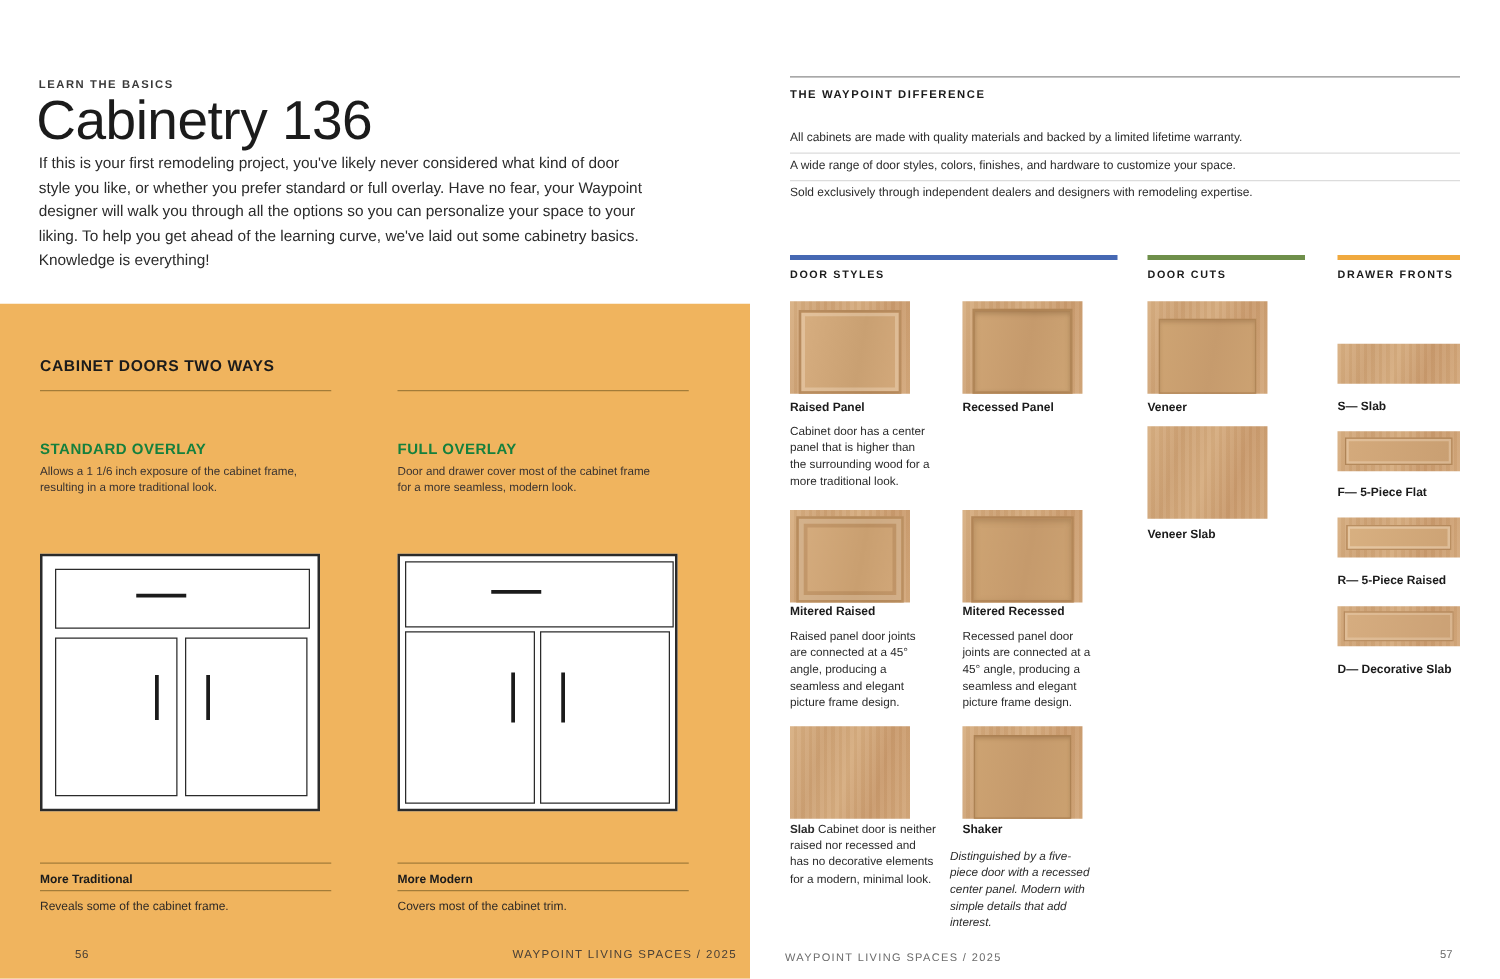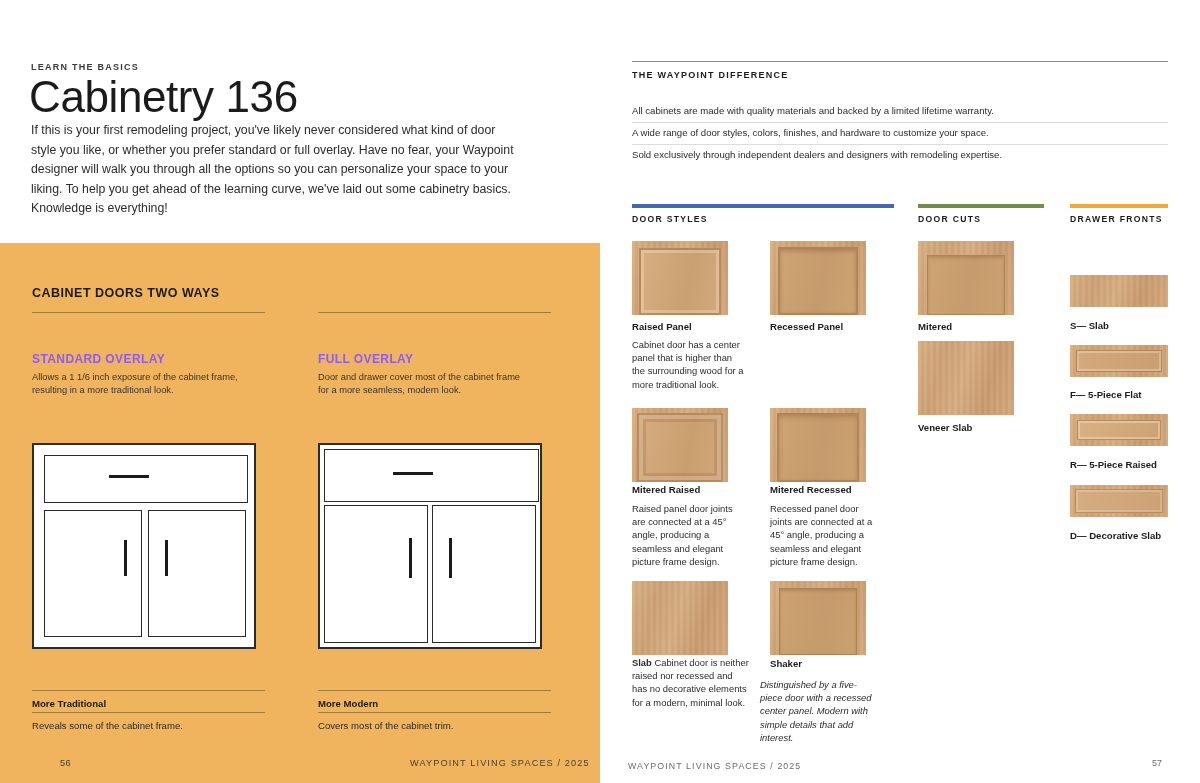--- a/index.html
+++ b/index.html
@@ -22,21 +22,21 @@
     letter-spacing:-0.4px;color:#1b1b1b;line-height:1.1;}
   .l-intro{position:absolute;left:31px;top:121px;width:492px;font-size:12.3px;
     line-height:19.6px;color:#2b2b2b;}
 
   .l-sec-title{position:absolute;left:32px;top:286px;font-size:12.5px;font-weight:700;
     letter-spacing:0.5px;color:#1b1b1b;}
 
   .rule-thin{position:absolute;height:1px;background:#8a6a2e;opacity:.75;}
 
   .col{position:absolute;}
-  .col-head{font-size:12px;font-weight:700;letter-spacing:.4px;color:#8b5cf6;}
+  .col-head{font-size:12px;font-weight:700;letter-spacing:.4px;color:#15803d;}
   .col-sub{margin-top:5px;font-size:9.3px;line-height:13px;color:#3a3330;width:215px;}
 
   
   .cab{position:absolute;background:#fff;border:2px solid #2b2b2b;box-sizing:border-box;}
   .drawer{position:absolute;background:#fff;border:1.6px solid #2b2b2b;box-sizing:border-box;}
   .doorL,.doorR{position:absolute;background:#fff;border:1.6px solid #2b2b2b;box-sizing:border-box;}
   .pull-h{position:absolute;height:3px;background:#1b1b1b;}
   .pull-v{position:absolute;width:3px;background:#1b1b1b;}
 
   .foot-label{position:absolute;font-size:9.6px;font-weight:700;color:#1b1b1b;}
@@ -205,21 +205,21 @@
     </div>
     <div class="card-title" style="left:170px;top:658px;">Shaker</div>
     <div class="card-body" style="left:160px;top:678px;width:118px;font-style:italic;">Distinguished by a five-piece door with a recessed center panel. Modern with simple details that add interest.</div>
 
     <div class="wood" style="left:318px;top:241px;width:96px;height:74px;">
       <div class="frame" style="left:9px;top:14px;right:9px;bottom:0;
         border:1.5px solid rgba(150,105,60,.5);
         box-shadow:inset 0 2px 3px rgba(110,75,40,.25);
         background:linear-gradient(100deg,#cea473,#c69b6d 55%,#cca272);"></div>
     </div>
-    <div class="card-title" style="left:318px;top:321px;">Mitered</div>
+    <div class="card-title" style="left:318px;top:321px;">Veneer</div>
 
     <div class="wood" style="left:318px;top:341px;width:96px;height:74px;"></div>
     <div class="card-title" style="left:318px;top:422px;">Veneer Slab</div>
 
     <div class="wood" style="left:470px;top:275px;width:98px;height:32px;"></div>
     <div class="card-title" style="left:470px;top:320px;">S— Slab</div>
 
     <div class="wood" style="left:470px;top:345px;width:98px;height:32px;">
       <div class="frame" style="left:6px;top:5px;right:6px;bottom:5px;
         border:1.5px solid rgba(150,105,60,.5);

